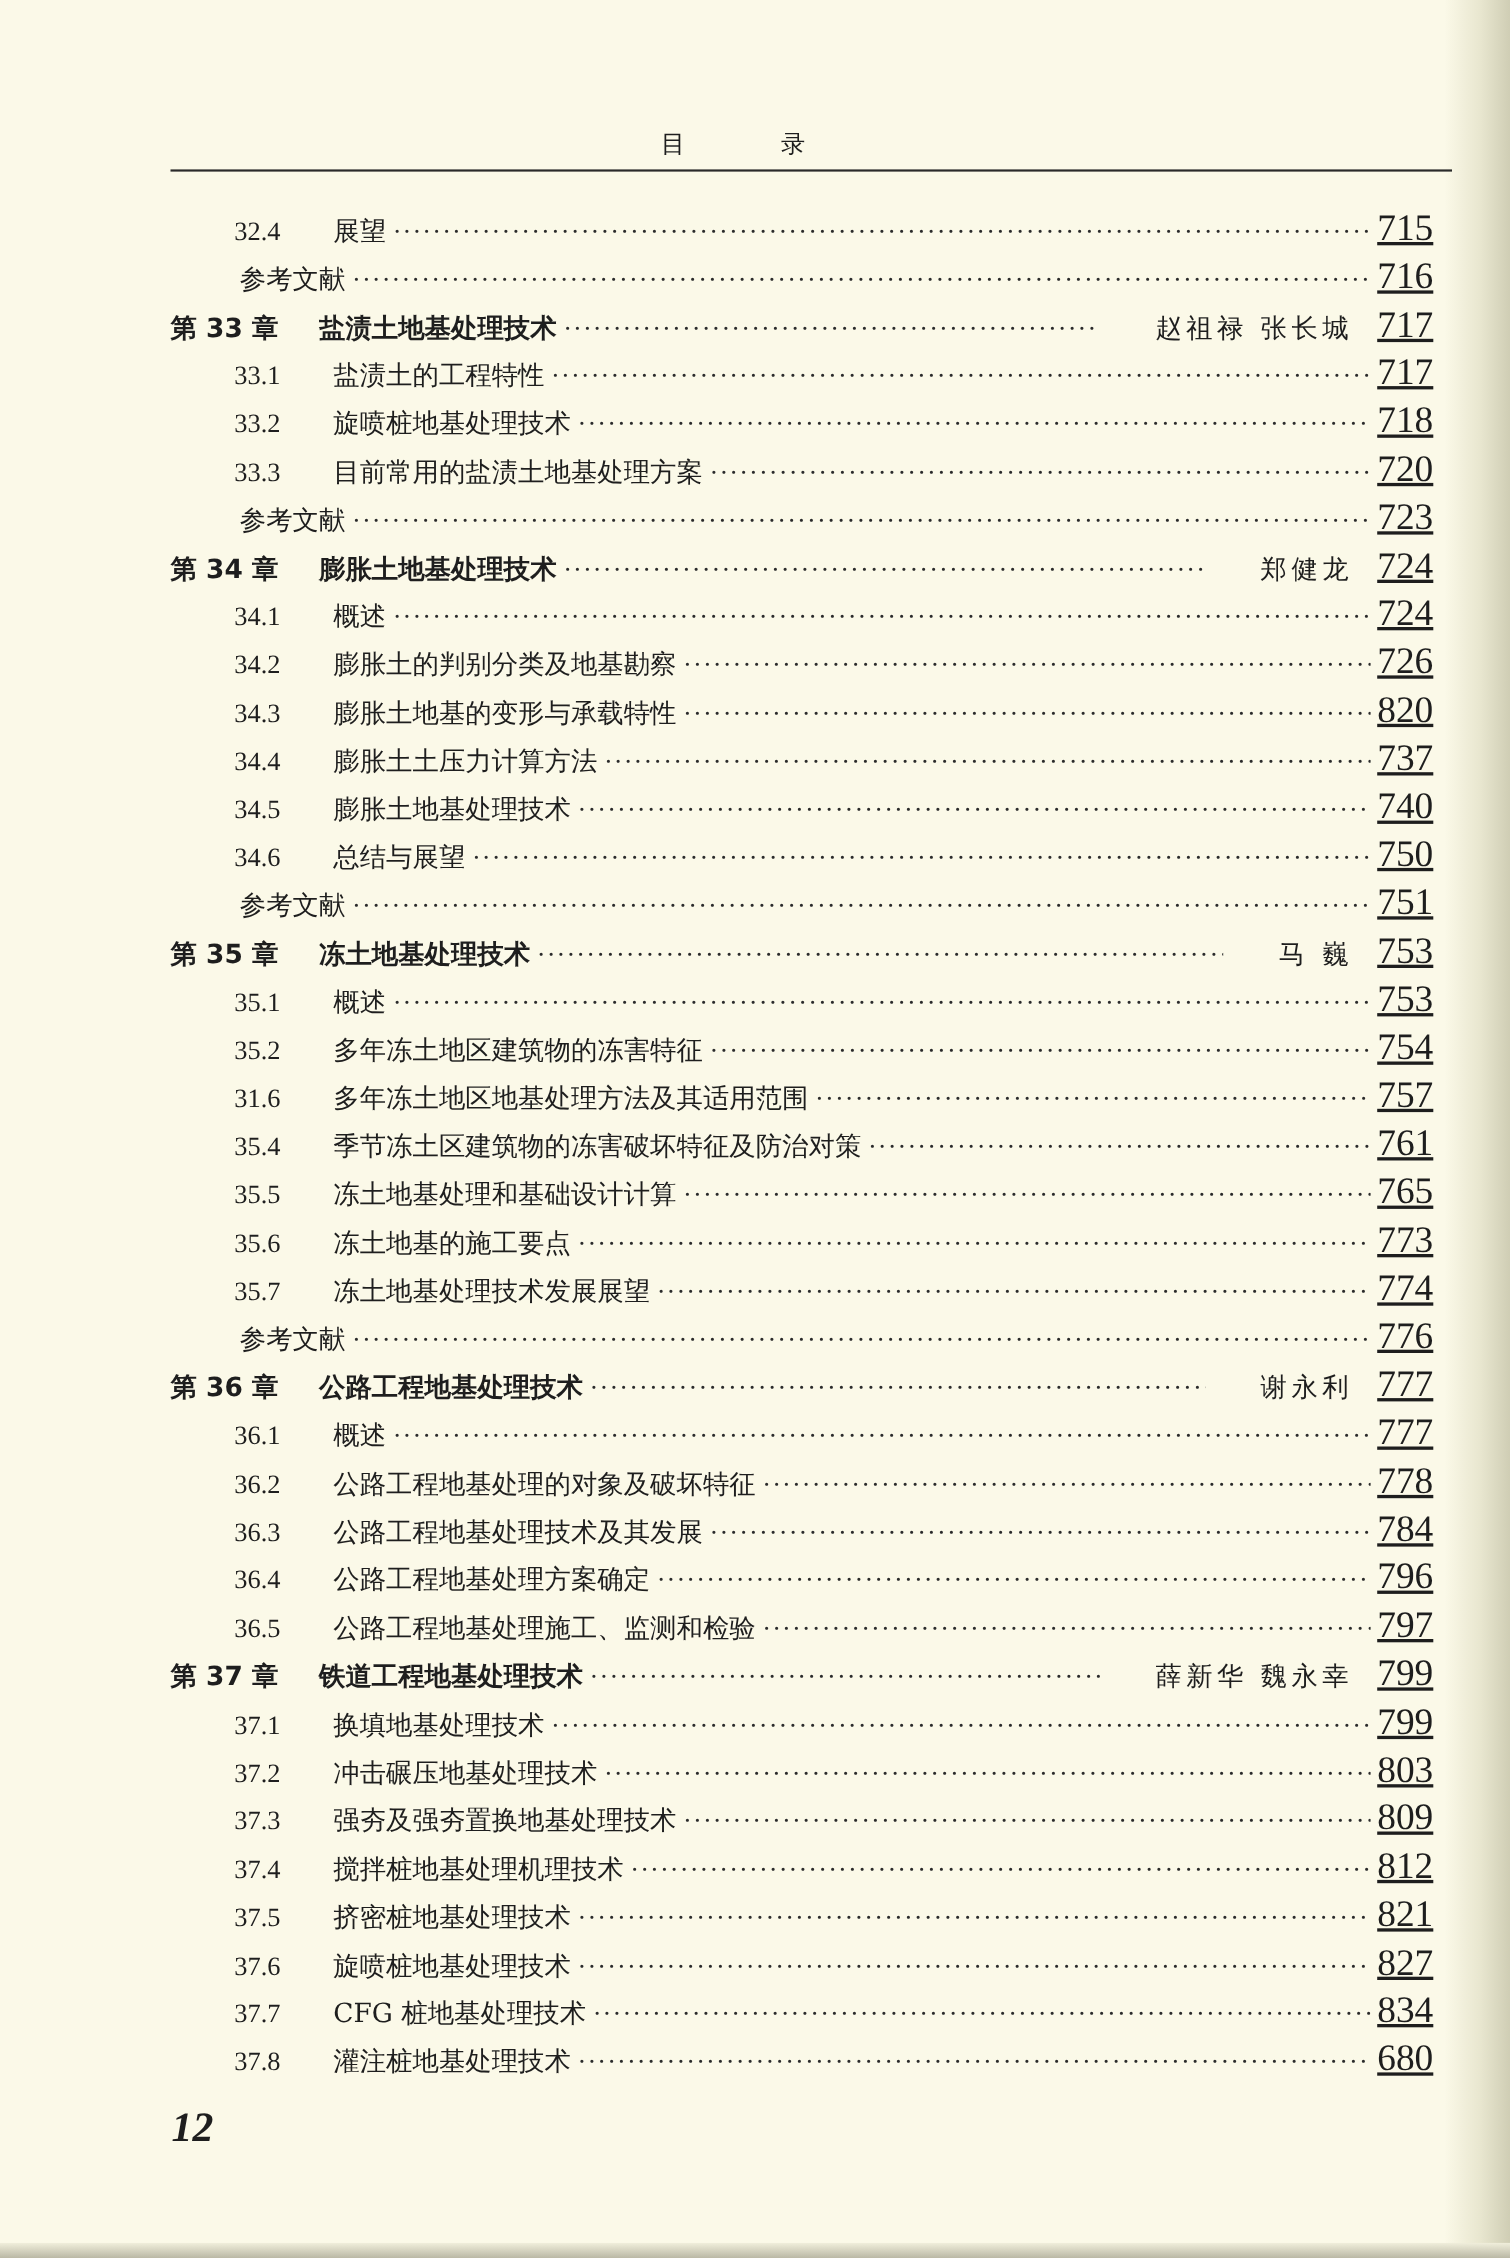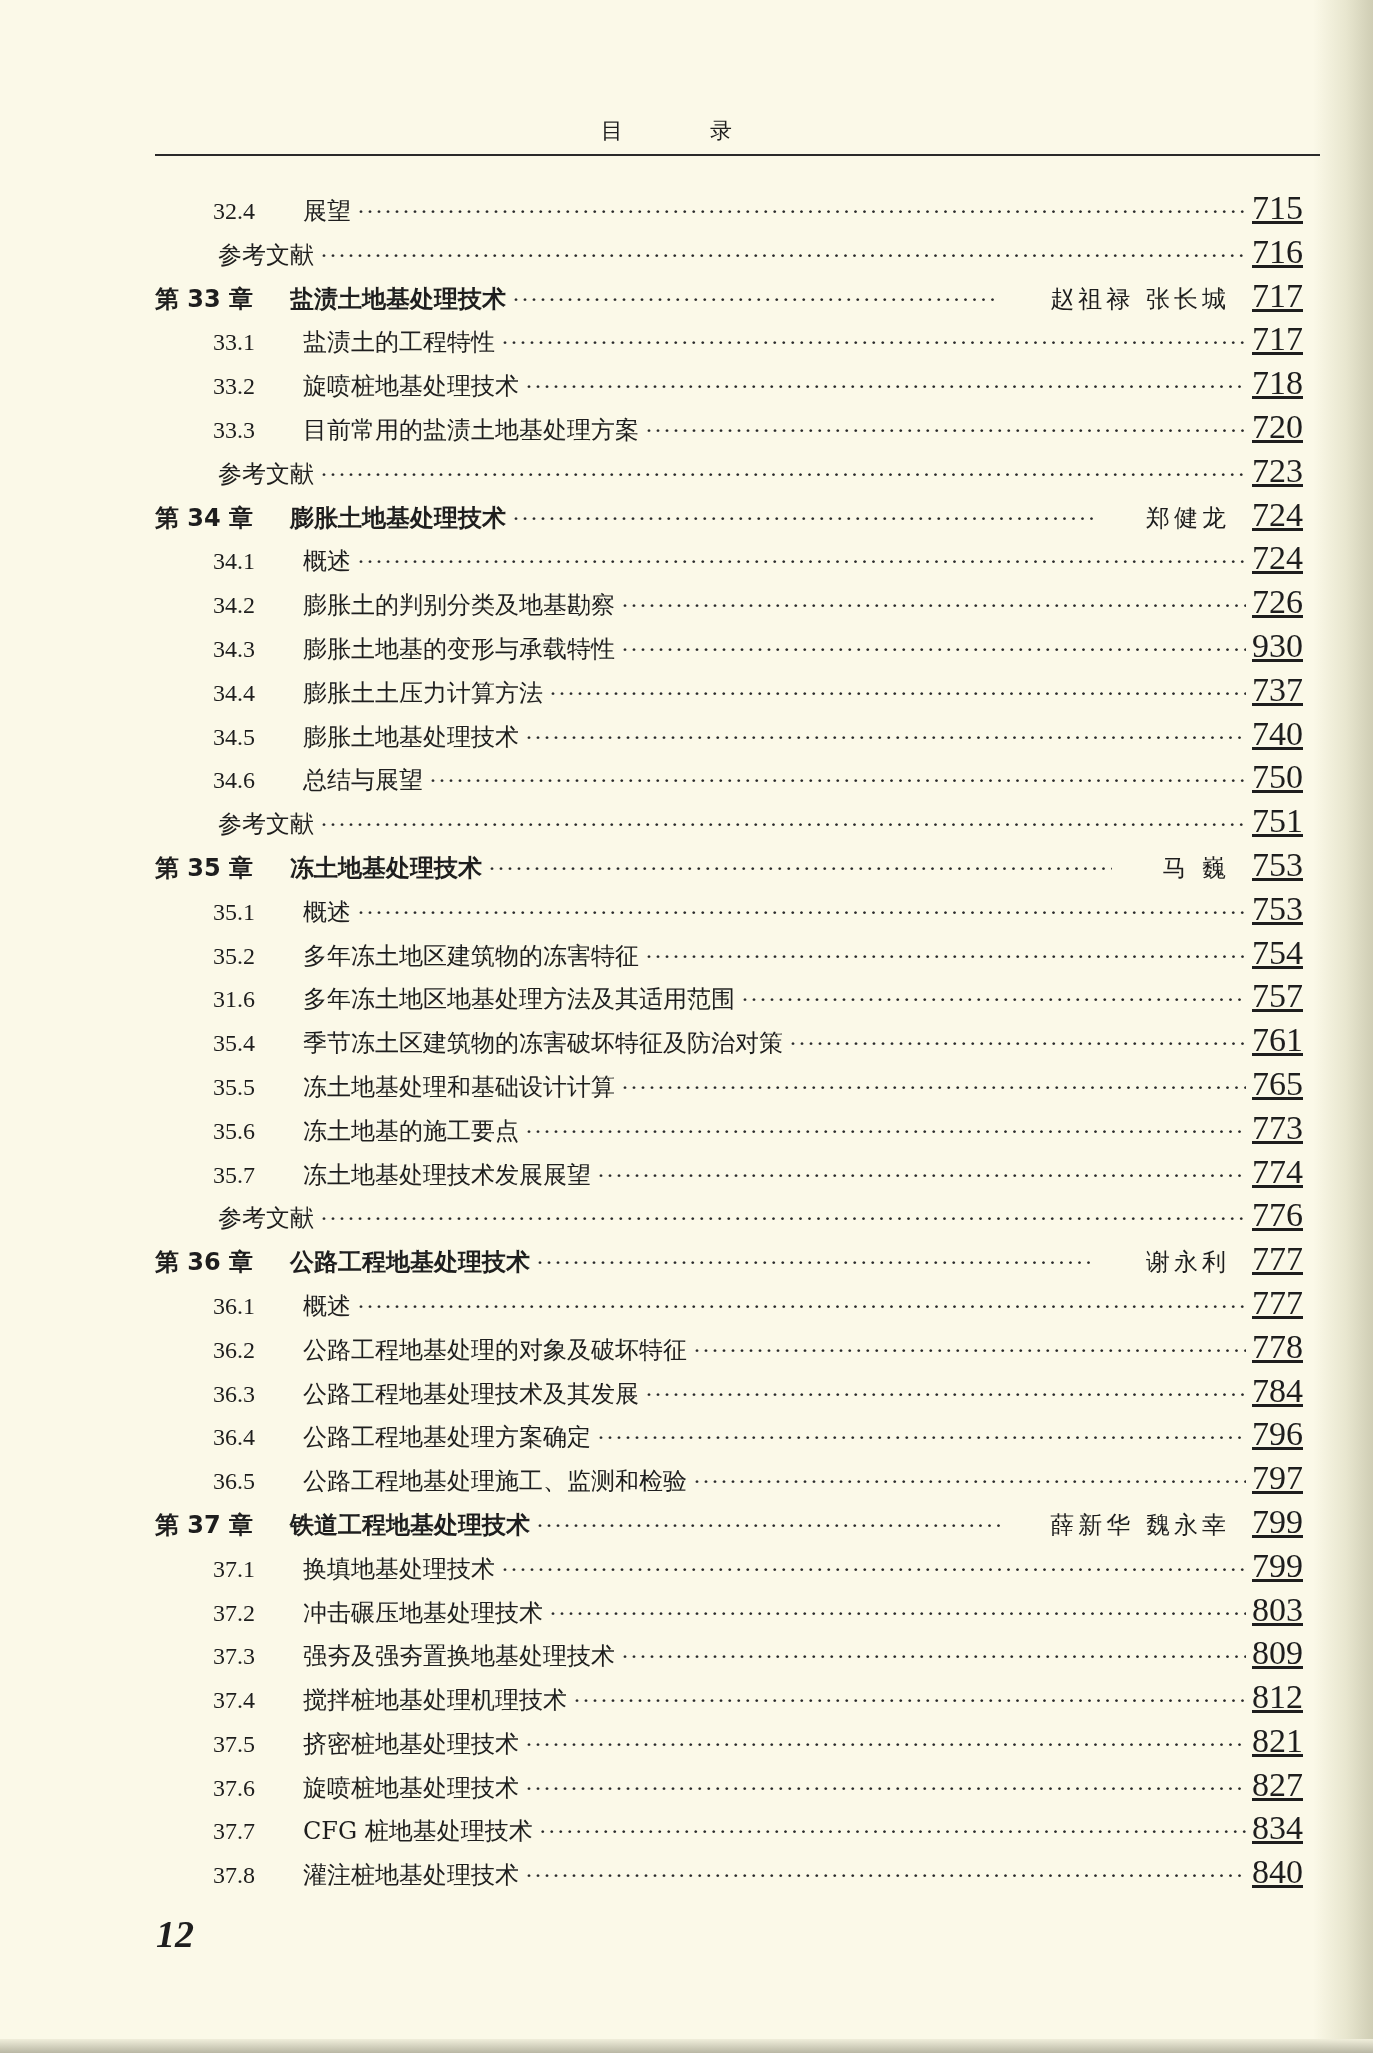--- a/index.html
+++ b/index.html
@@ -120,21 +120,21 @@
     <div class="row section">
       <span class="num">34.2</span>
       <span class="title">膨胀土的判别分类及地基勘察</span>
       <span class="dots"></span>
       <span class="page">726</span>
     </div>
     <div class="row section">
       <span class="num">34.3</span>
       <span class="title">膨胀土地基的变形与承载特性</span>
       <span class="dots"></span>
-      <span class="page">930</span>
+      <span class="page">820</span>
     </div>
     <div class="row section">
       <span class="num">34.4</span>
       <span class="title">膨胀土土压力计算方法</span>
       <span class="dots"></span>
       <span class="page">737</span>
     </div>
     <div class="row section">
       <span class="num">34.5</span>
       <span class="title">膨胀土地基处理技术</span>
@@ -289,17 +289,17 @@
     <div class="row section">
       <span class="num">37.7</span>
       <span class="title">CFG 桩地基处理技术</span>
       <span class="dots"></span>
       <span class="page">834</span>
     </div>
     <div class="row section">
       <span class="num">37.8</span>
       <span class="title">灌注桩地基处理技术</span>
       <span class="dots"></span>
-      <span class="page">840</span>
+      <span class="page">680</span>
     </div>
   </div>
 
 <div class="folio">12</div>
 
 </body></html>

